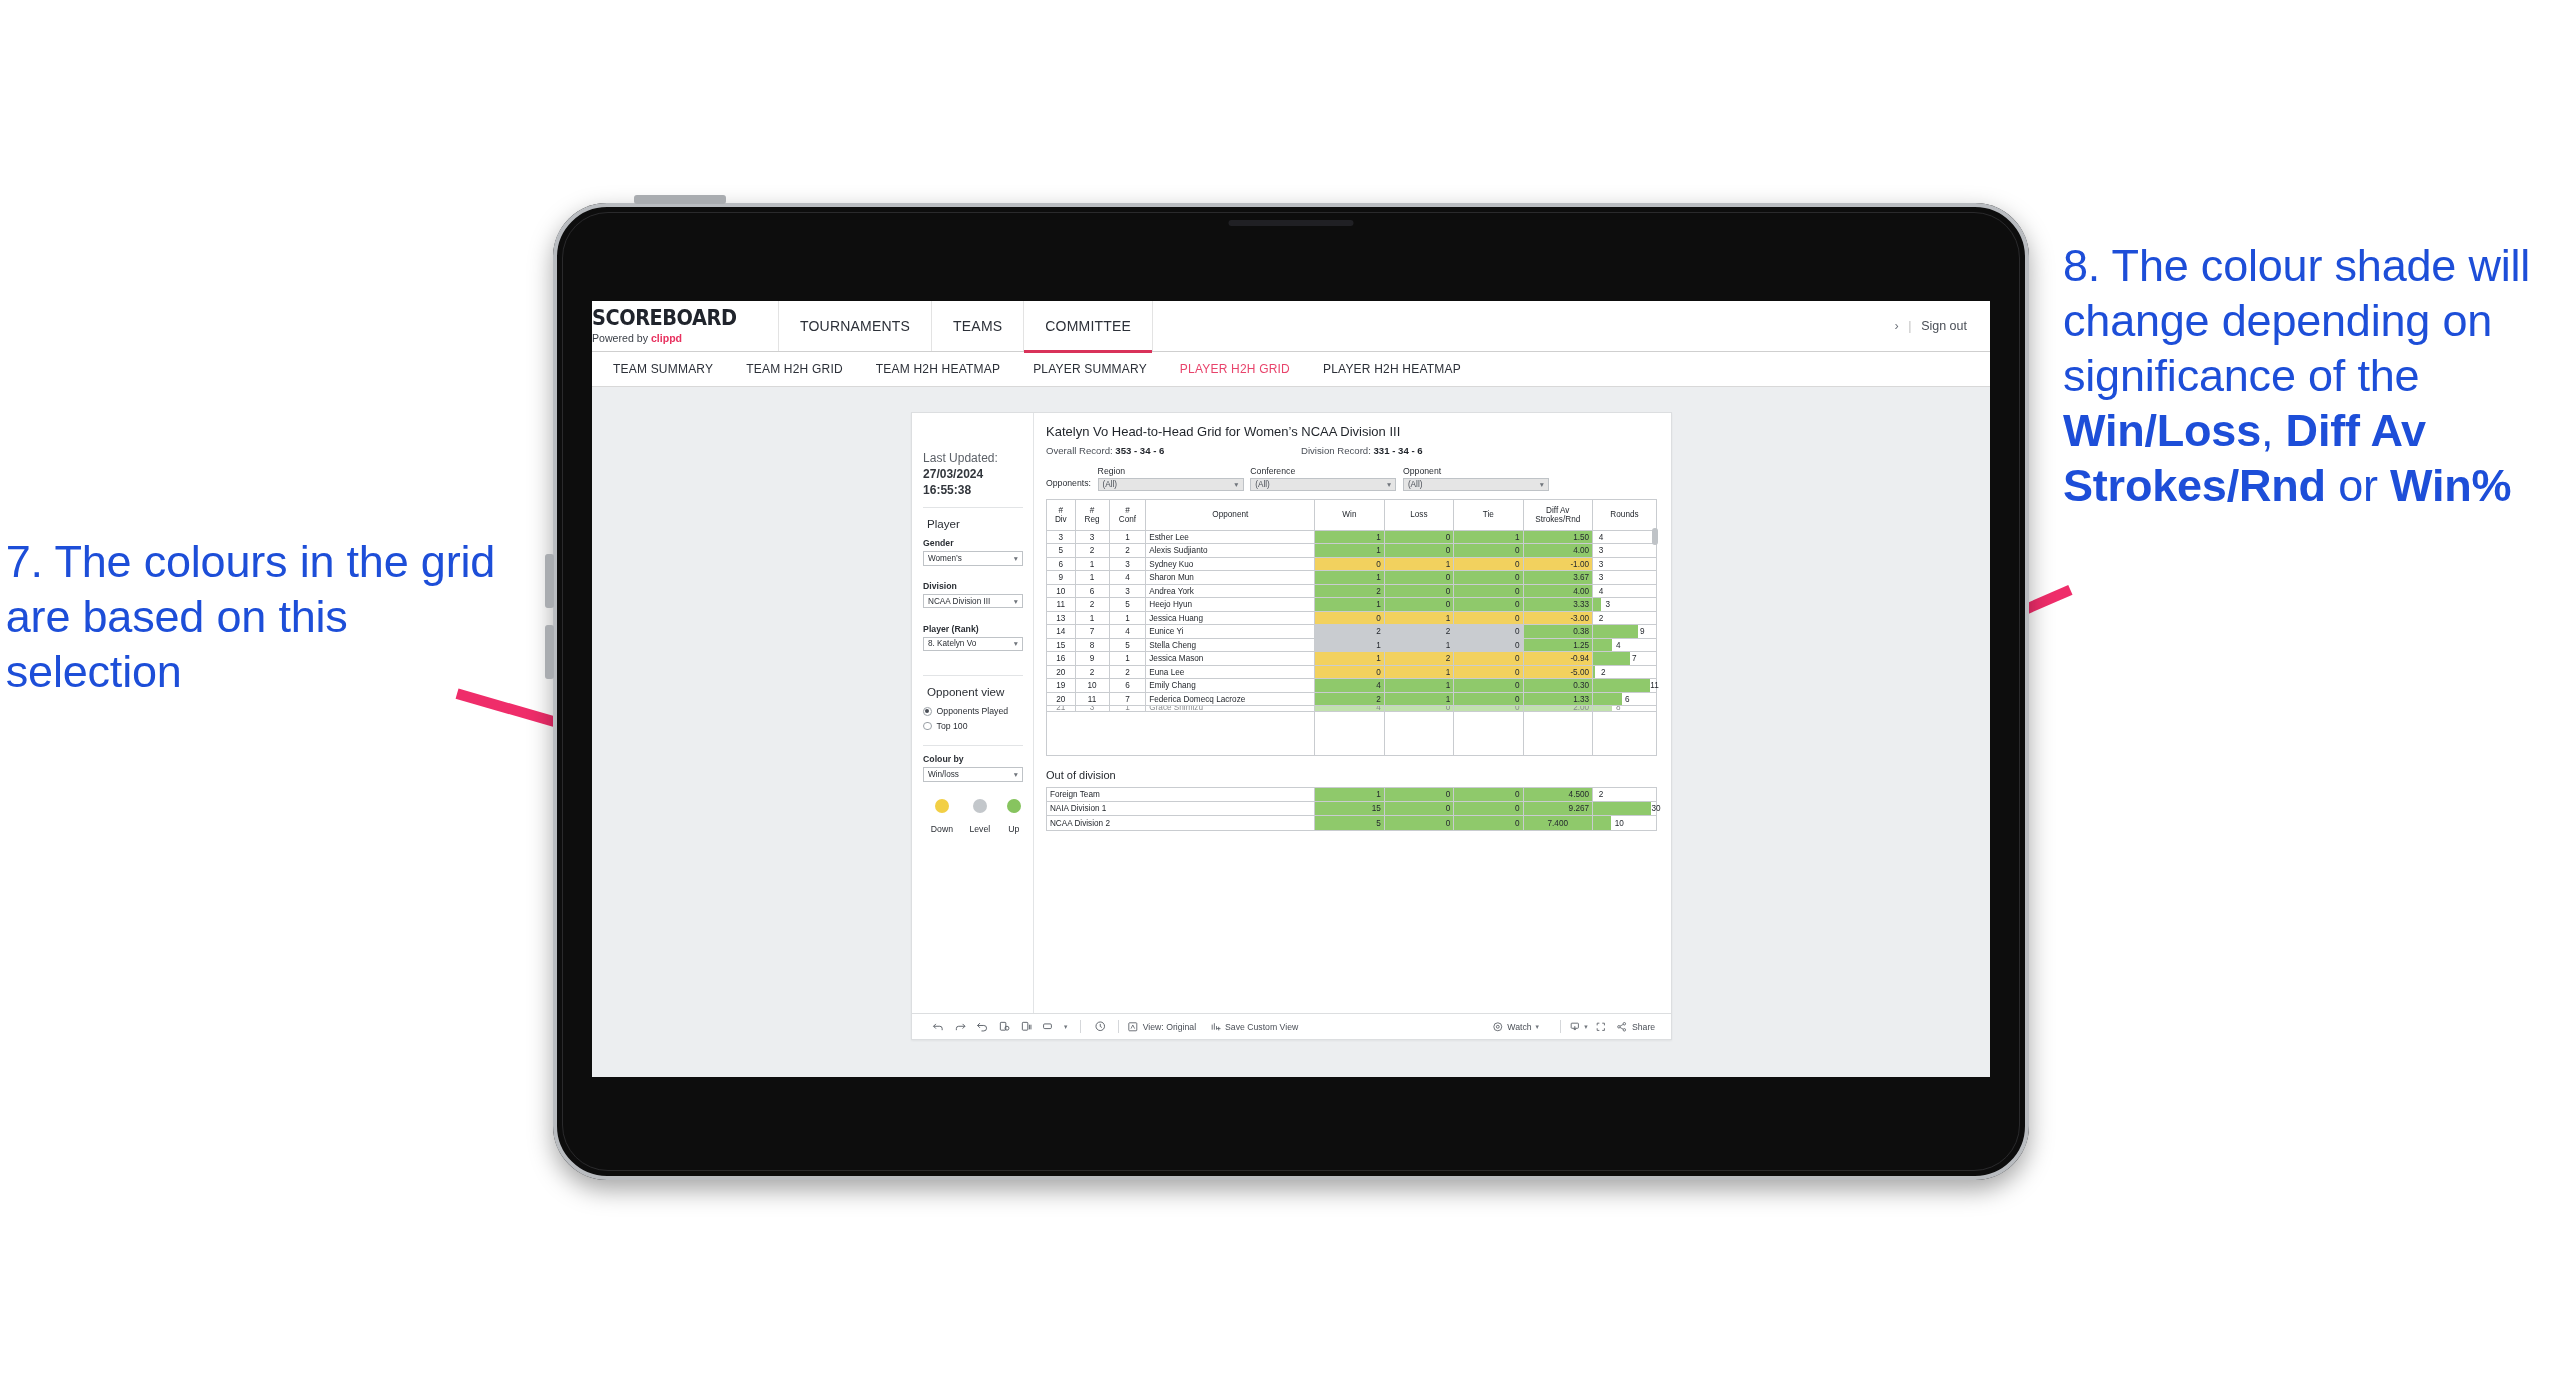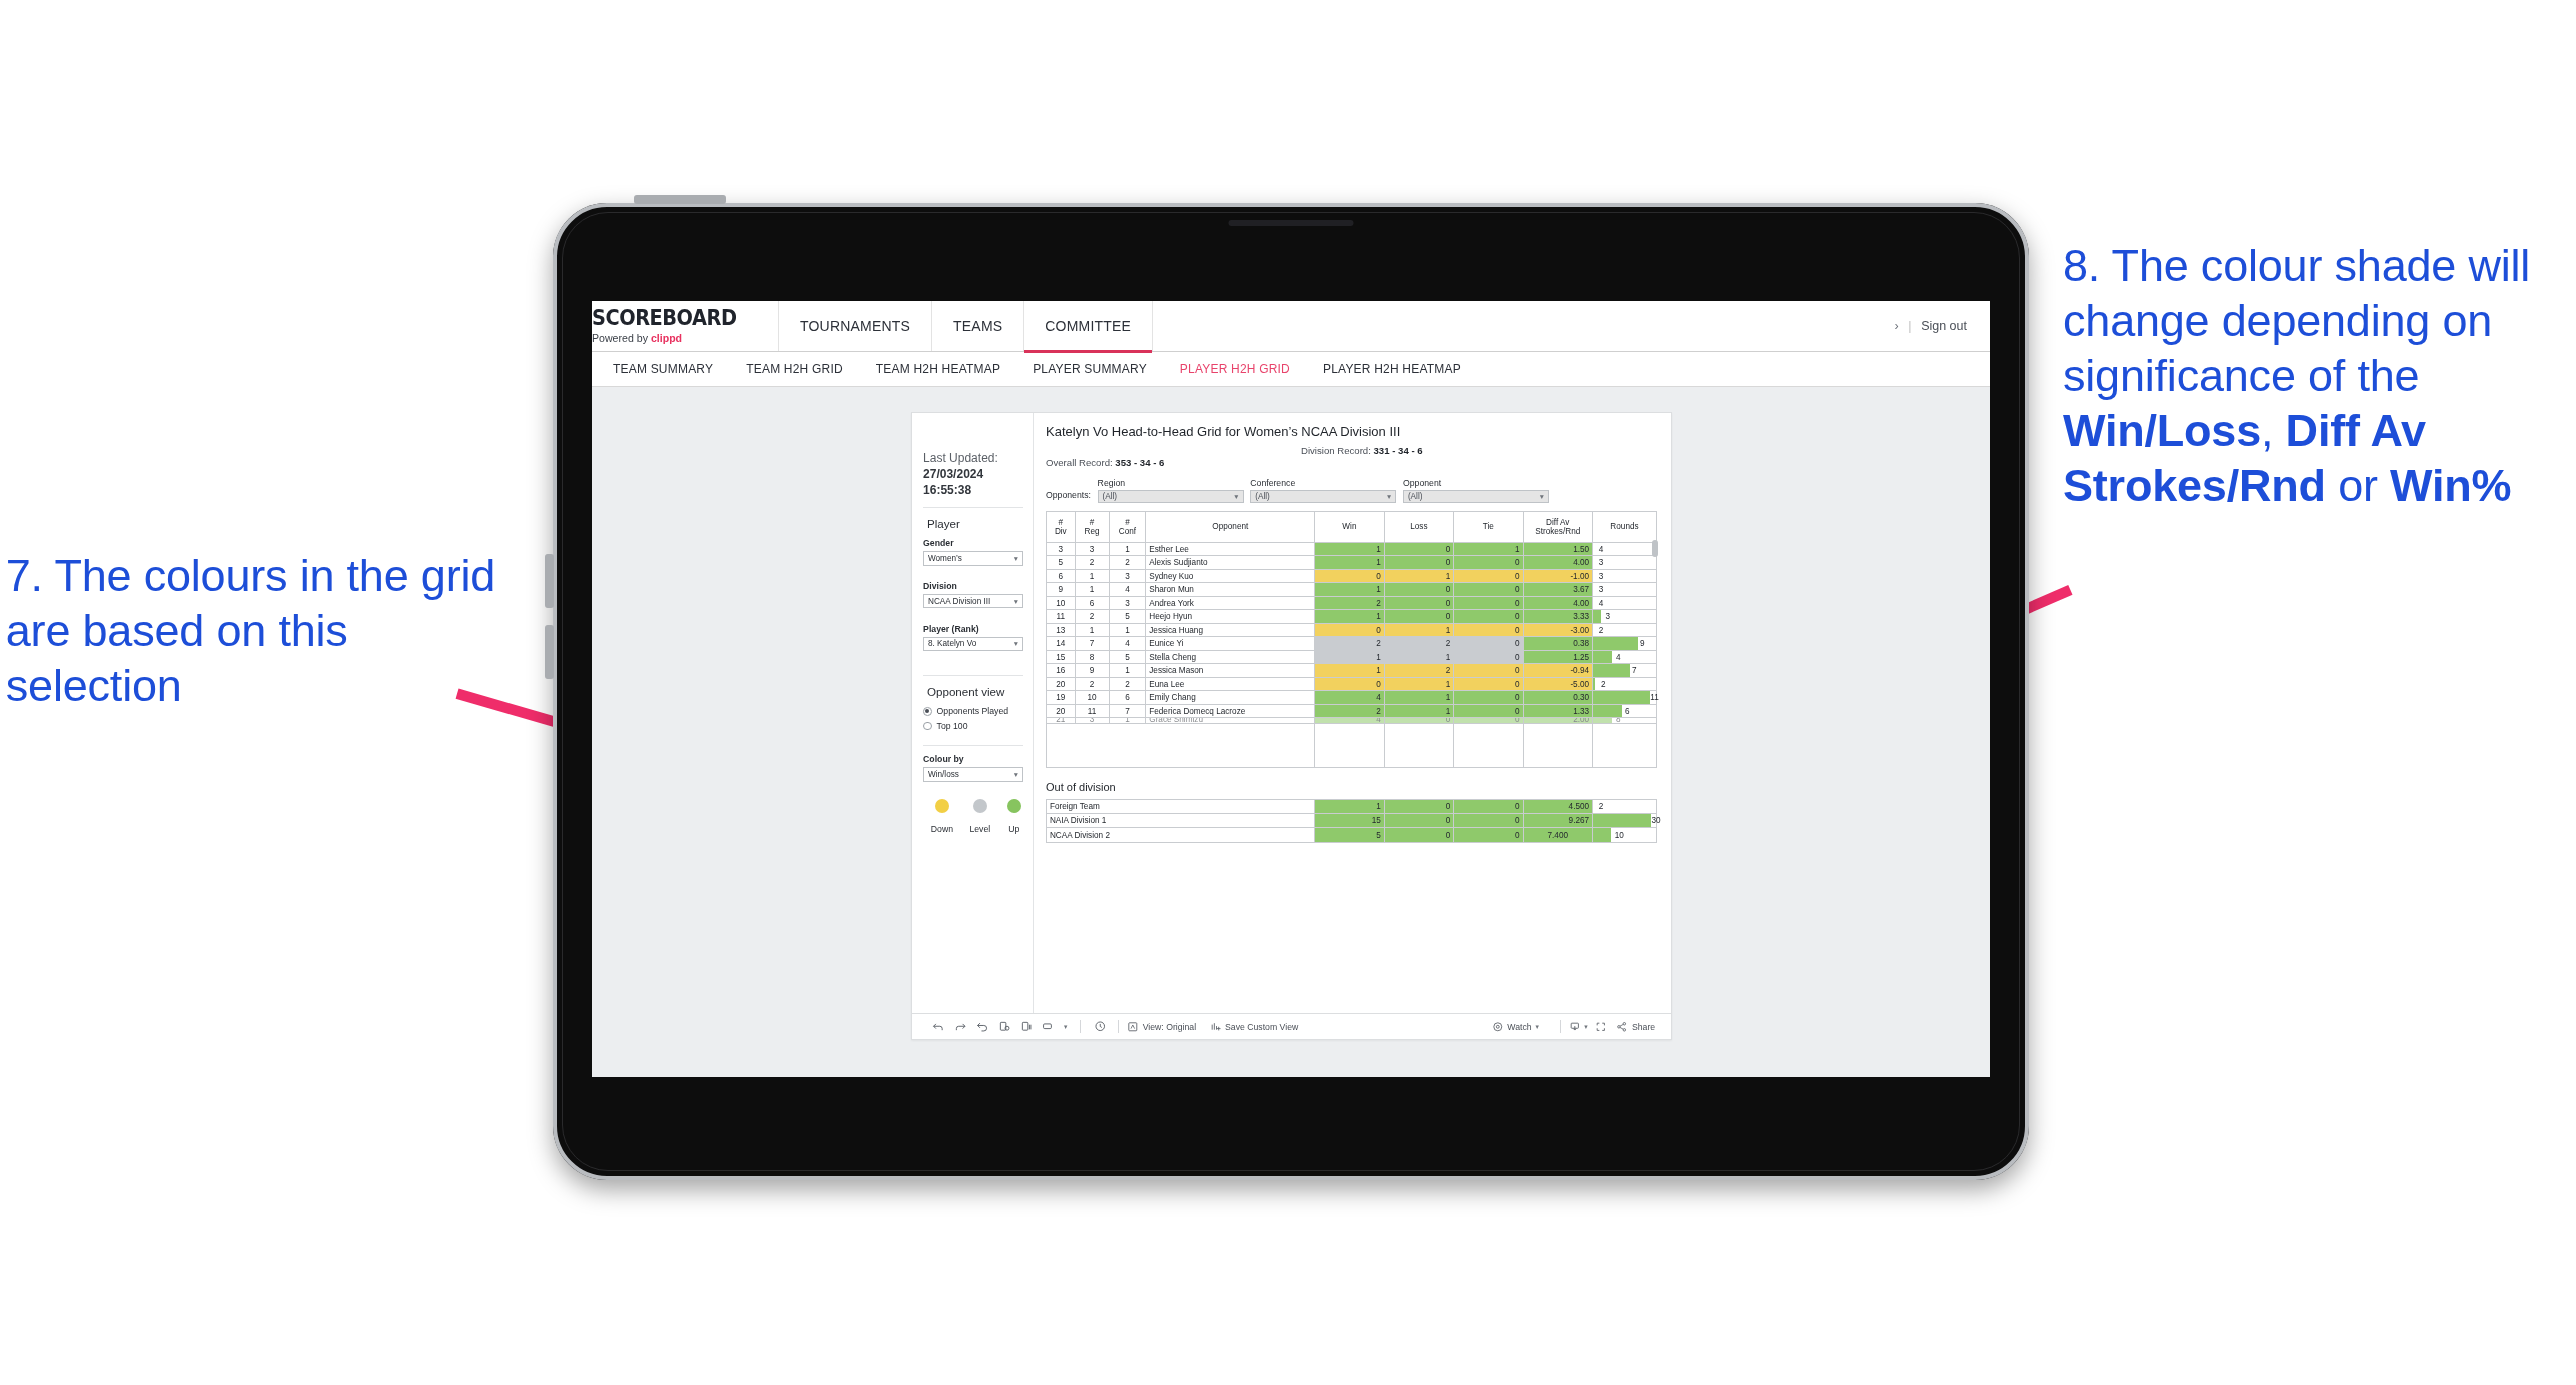--- a/index.html
+++ b/index.html
@@ -15,21 +15,21 @@
   
   .annot {
     position: absolute;
     color: #1d4ed8;
     font-size: 45px;
     line-height: 1.22;
     font-family: "Liberation Sans", sans-serif;
     font-weight: 400;
     letter-spacing: -0.2px;
   }
-  #annot-left  { left: 5.8px;   top: 549px; width: 520px; }
+  #annot-left  { left: 5.8px;   top: 535px; width: 520px; }
   #annot-right { left: 2063px; top: 239px; width: 510px; }
   .annot b { font-weight: 700; }
 
   .arrow { position: absolute; }
 
   
   #tablet {
     position: absolute;
     left: 553px; top: 203px;
     width: 1476px; height: 977px;
@@ -161,21 +161,21 @@
   .legend-col { display:flex; flex-direction:column; align-items:center; gap:10.6px; }
   .legend-dot { width: 14.4px; height: 14.4px; border-radius:50%; }
   .legend-lbl { font-size: 8.7px; color:#2a2e34; }
 
   
   #main { flex:1; padding: 10.6px 13.5px 0 12.5px; min-width:0; }
   #viz-title { font-size: 13px; color:#1f2329; margin-bottom: 6.7px; }
   #records { display:flex; font-size: 9.6px; color:#4a4f57; margin-bottom: 9.6px; }
   #records .rec { white-space: nowrap; }
   #records .rec b { color:#1f2329; font-weight:700; }
-  #rec-overall { width: 255px; margin-top: 12px; }
+  #rec-overall { width: 255px; }
 
   #opp-filters { display:flex; align-items:flex-end; gap: 6.7px; margin-bottom: 7.7px; }
   #opp-label { font-size: 8.7px; color:#2a2e34; padding-bottom: 2.9px; white-space:nowrap; }
   .opp-group { display:flex; flex-direction:column; }
   .opp-group .olabel { font-size: 8.7px; color:#2a2e34; margin-bottom: 1.9px; }
   .opp-select {
     height: 13.5px; border: 1px solid #bfc3c7; background:#e5e5e5;
     display:flex; align-items:center; justify-content:space-between;
     padding: 0 2.9px 0 3.9px; font-size: 8.2px; color:#4a4f57;
   }

